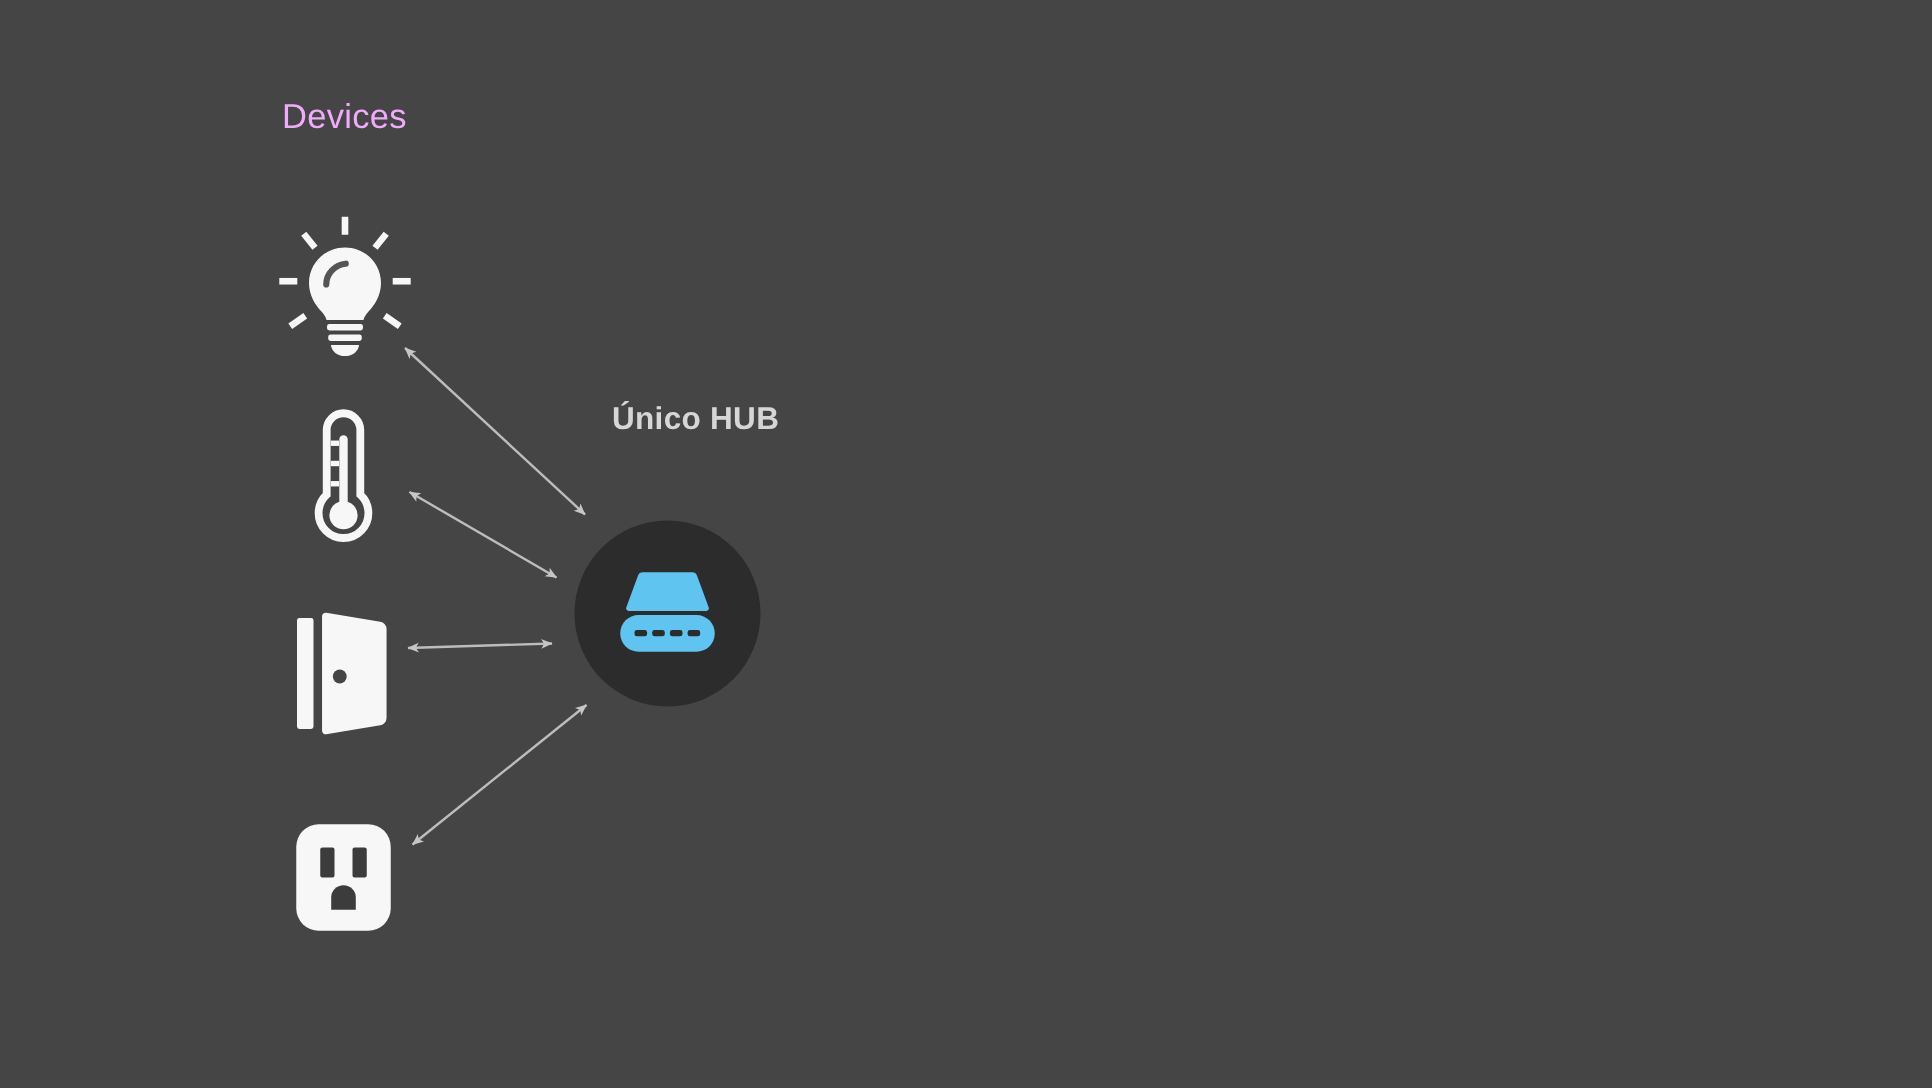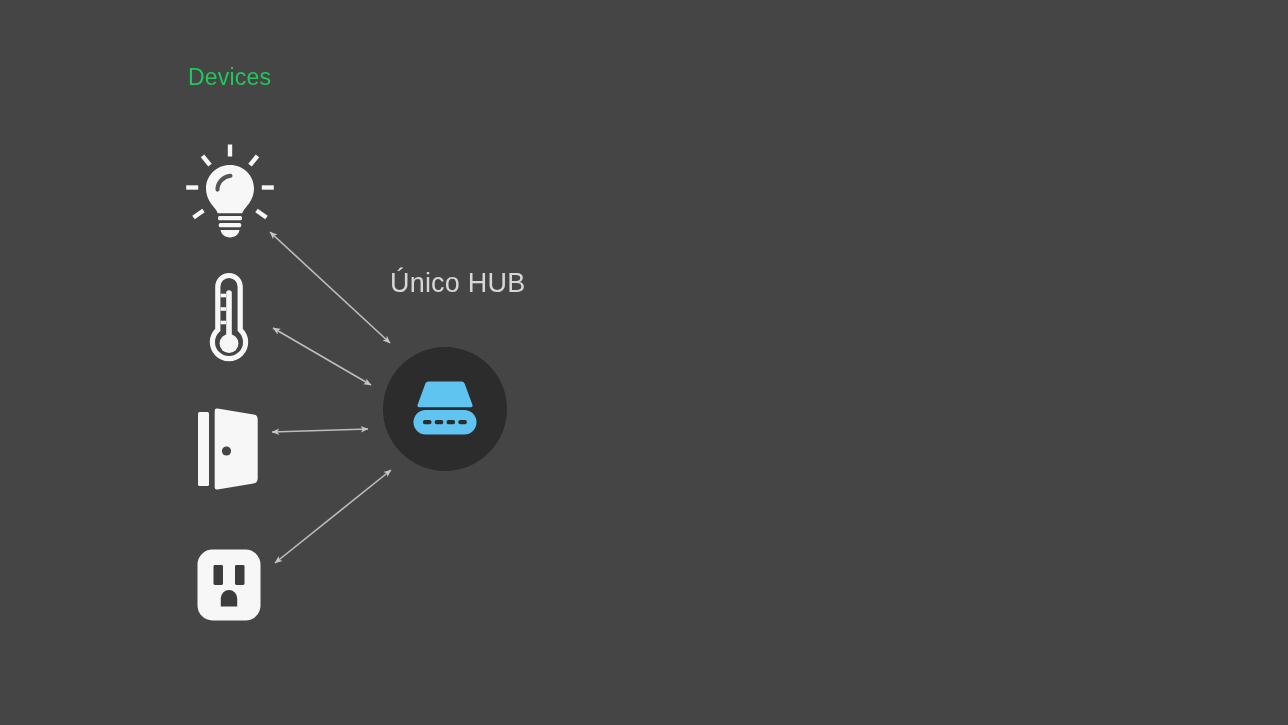--- a/index.html
+++ b/index.html
@@ -17,34 +17,34 @@
   #slide {
     position: absolute;
     inset: 0;
     background: #454545;
   }
   .section-title {
     position: absolute;
     left: 188px;
     top: 64px;
     font-size: 23px;
-    color: #22c55e;
+    color: #f0abfc;
     letter-spacing: 0.2px;
     font-weight: 400;
     white-space: nowrap;
     -webkit-font-smoothing: antialiased;
   }
   .hub-label {
     position: absolute;
-    left: 390px;
+    left: 408px;
     top: 268px;
-    font-size: 27px;
+    font-size: 21px;
     color: #d6d6d6;
     letter-spacing: 0.2px;
-    font-weight: 400;
+    font-weight: 700;
     white-space: nowrap;
     -webkit-font-smoothing: antialiased;
   }
   .layer {
     position: absolute;
     inset: 0;
   }
   .device-icon {
     position: absolute;
   }

